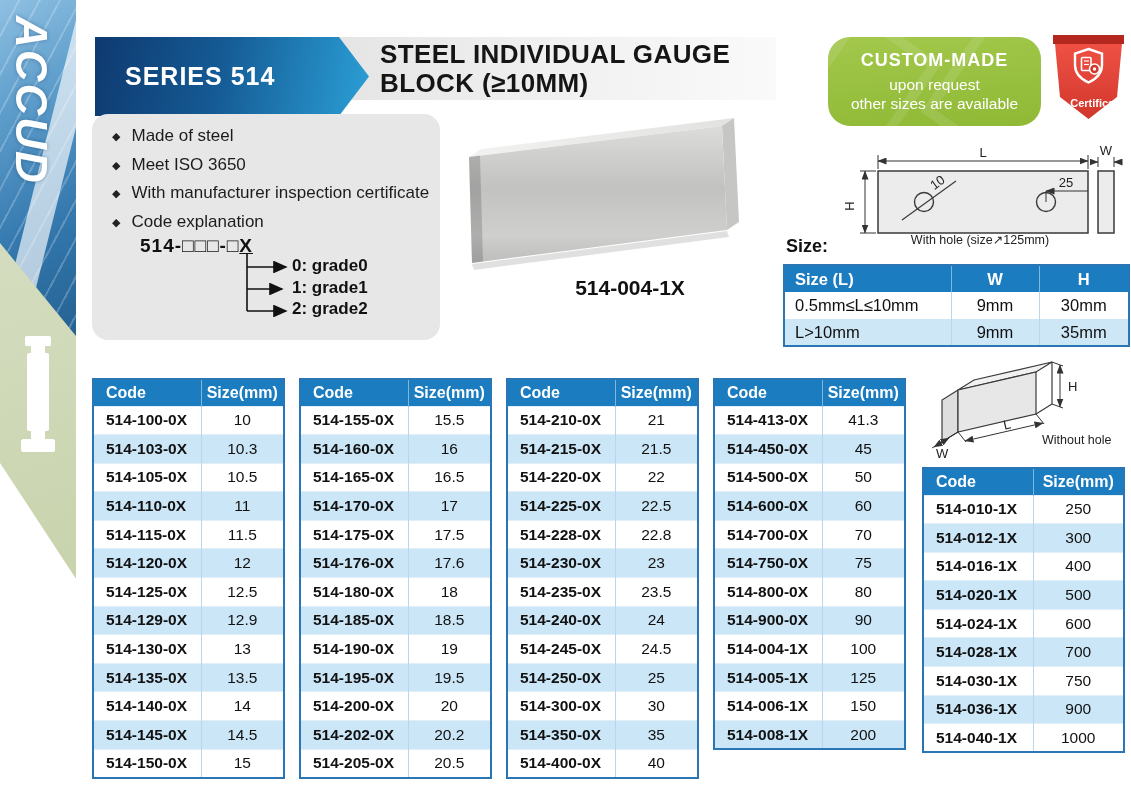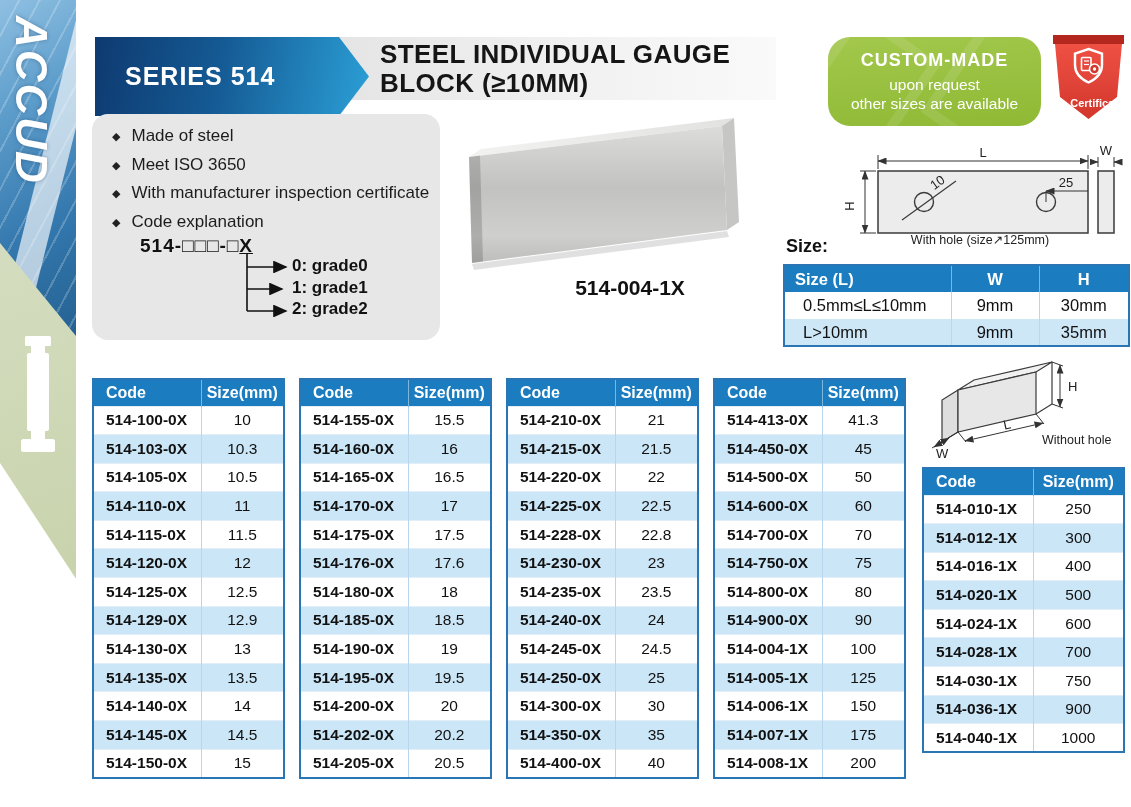--- a/index.html
+++ b/index.html
@@ -75,21 +75,21 @@
   .dimtext{font-size:13px;fill:#222;font-family:"Liberation Sans",sans-serif;}
 
   
   .size-heading{position:absolute;left:786px;top:236px;font-size:18px;font-weight:bold;}
   table{border-collapse:collapse;table-layout:fixed;}
   .stable{position:absolute;left:783px;top:264px;width:345px;border:2px solid #2a76b4;}
   .stable th{height:27px;background:#1b7cc0;color:#fff;font-size:16.5px;font-weight:bold;}
   .stable th:first-child{text-align:left;padding-left:10px;}
   .stable th + th{border-left:1px solid #7fb6dd;text-align:center;}
   .stable td{height:27px;font-size:16.5px;}
-  .stable td:first-child{text-align:left;padding-left:18px;}
+  .stable td:first-child{text-align:left;padding-left:10px;}
   .stable td + td{border-left:1px solid #b9d6ec;text-align:center;}
   .stable tbody tr:nth-child(even){background:#cde7f7;}
 
   
   .ctable{position:absolute;top:378px;width:191px;border:2px solid #2a76b4;background:#fff;}
   .ctable th{height:27px;background:#1b7cc0;color:#fff;font-size:16px;font-weight:bold;}
   .ctable th:first-child{text-align:left;padding-left:12px;}
   .ctable th + th{border-left:1px solid #7fb6dd;text-align:center;}
   .ctable td{height:28.6px;font-size:15.5px;border-top:1px solid #e2eef8;}
   .ctable td:first-child{font-weight:bold;text-align:left;padding-left:12px;}
@@ -547,24 +547,20 @@
         </tr>
         <tr>
           <td>514-005-1X</td>
           <td>125</td>
         </tr>
         <tr>
           <td>514-006-1X</td>
           <td>150</td>
         </tr>
         <tr>
-          <td>514-007-1X</td>
-          <td>175</td>
-        </tr>
-        <tr>
           <td>514-008-1X</td>
           <td>200</td>
         </tr>
       </tbody>
   </table>
 
   <table class="ctable t5">
     <colgroup>
         <col style="width:110px">
         <col style="width:91px">

